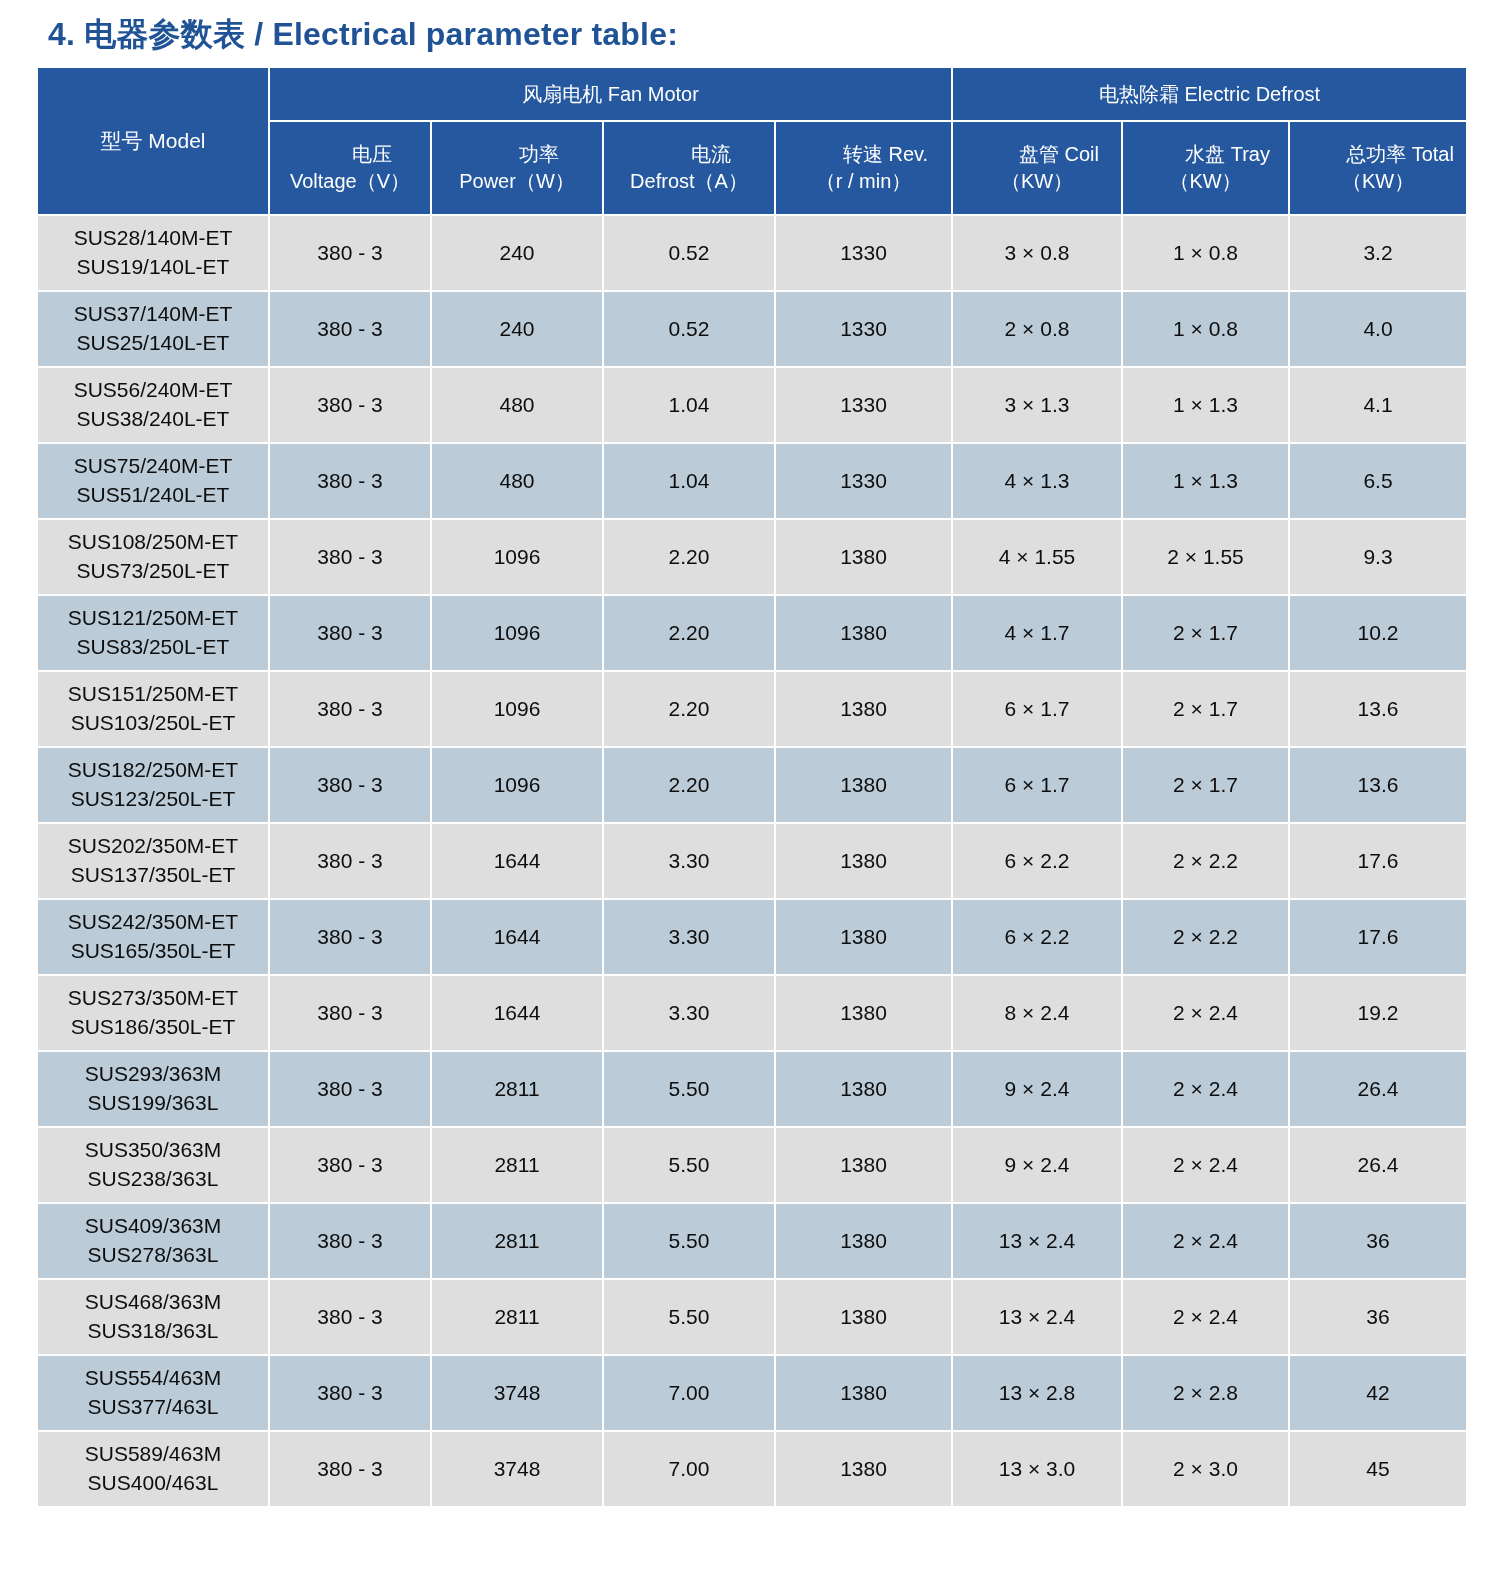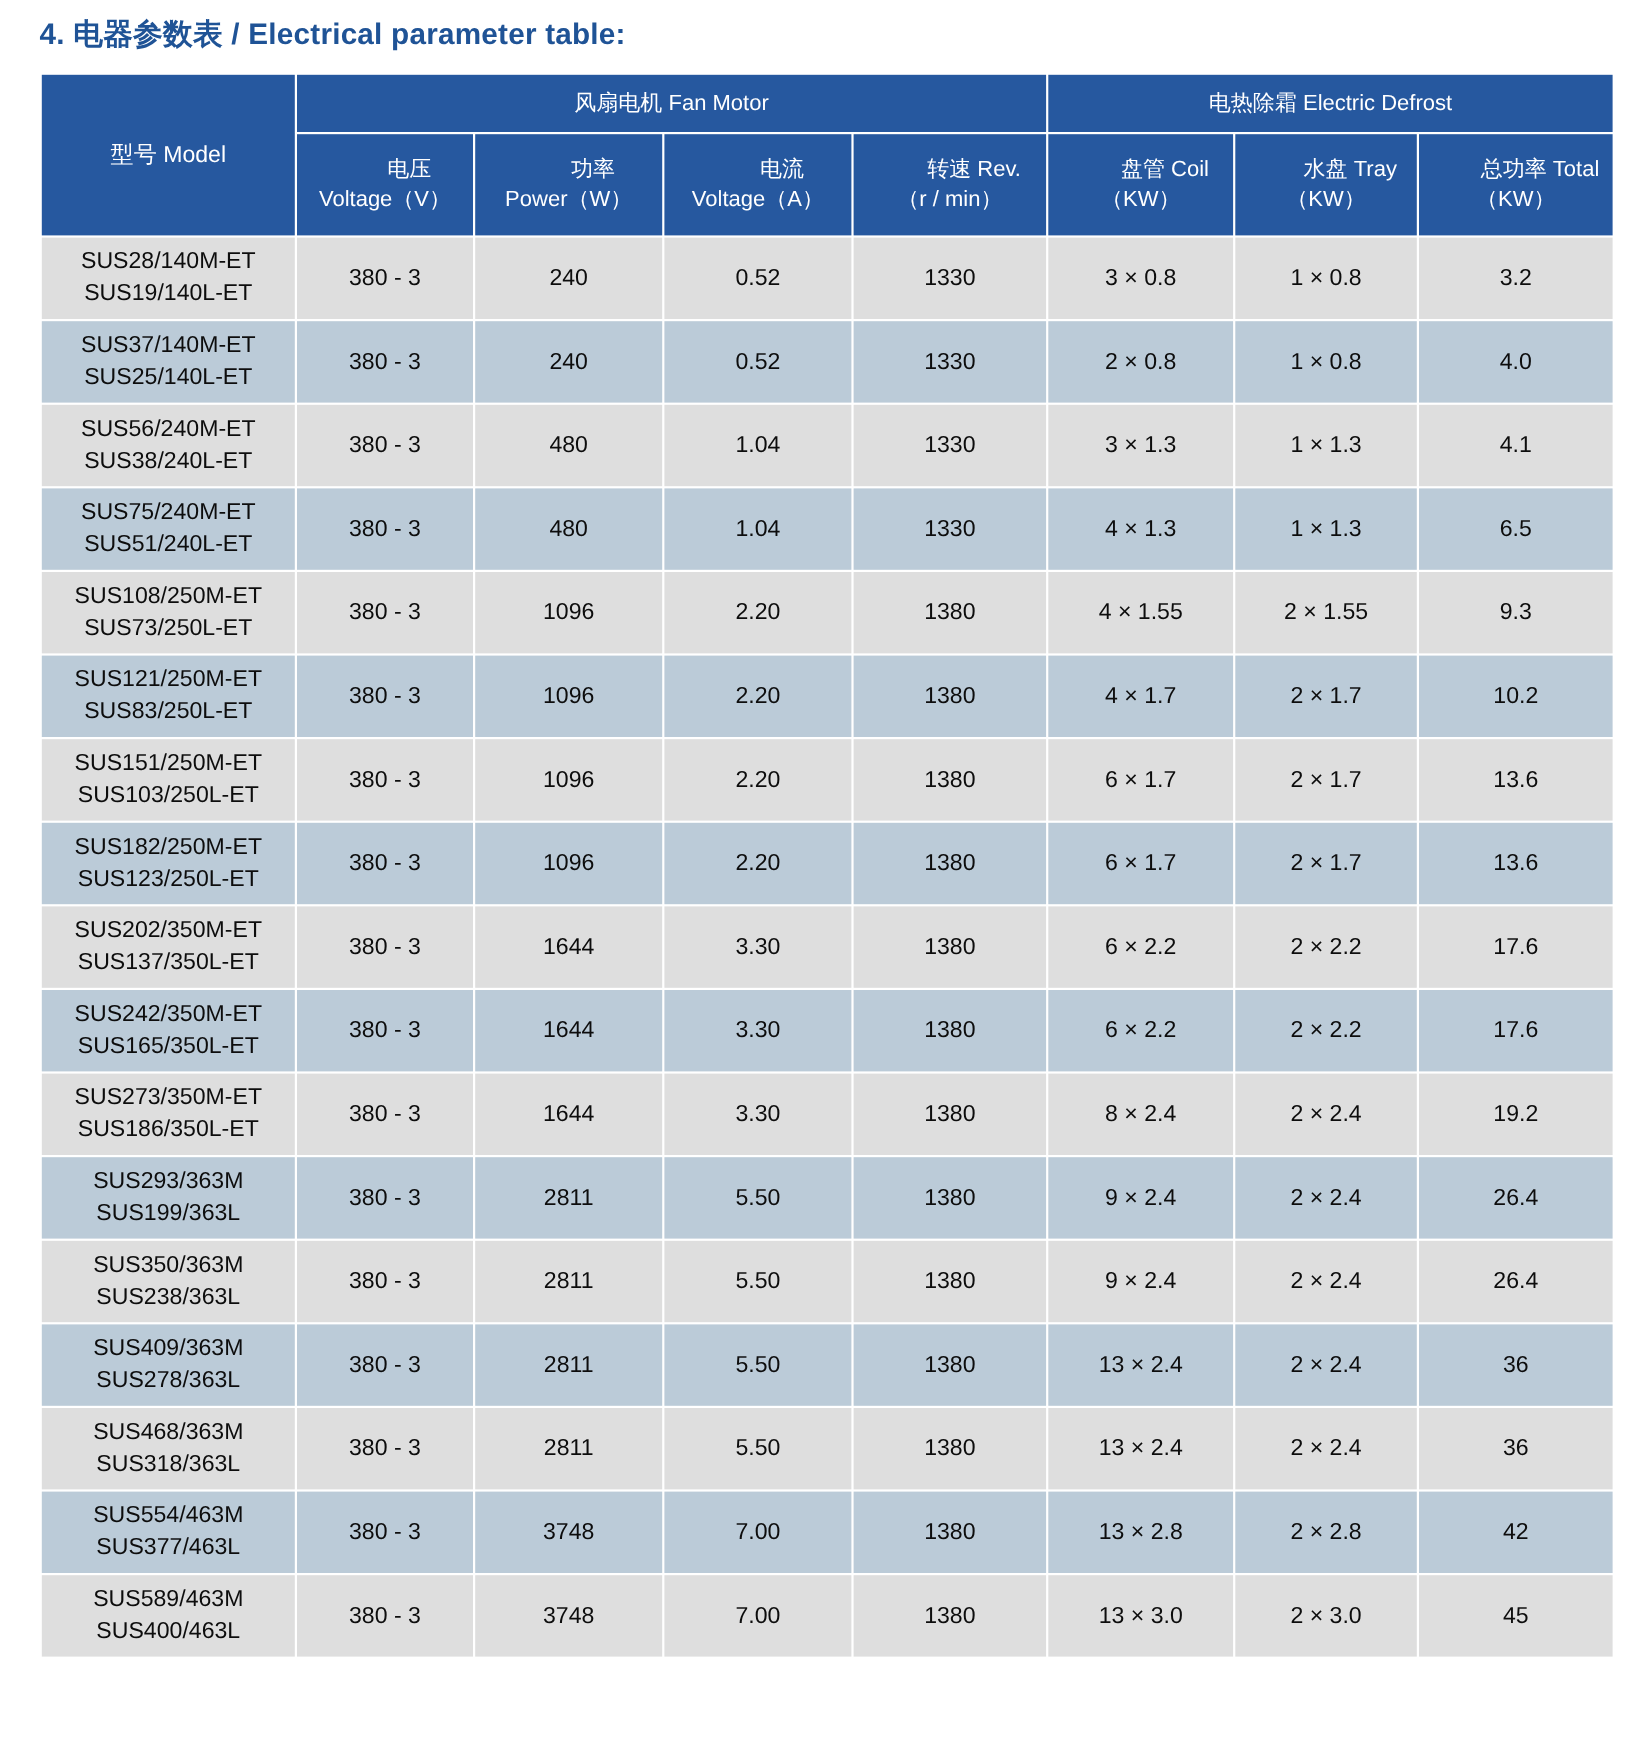--- a/index.html
+++ b/index.html
@@ -14,23 +14,23 @@
     -webkit-font-smoothing: antialiased;
   }
   .page {
     position: relative;
     width: 1486px;
     height: 1596px;
     box-sizing: border-box;
   }
   .section-title {
     position: absolute;
-    left: 36px;
+    left: 48px;
     top: 13px;
-    font-size: 27px;
+    font-size: 32px;
     font-weight: bold;
     color: #1f5396;
     letter-spacing: 0.2px;
     white-space: nowrap;
   }
   table.spec {
     position: absolute;
     left: 36px;
     top: 66px;
     width: 1414px;
@@ -116,21 +116,21 @@
         <th class="sub">
           <span class="hdr-l1">电压</span>
           <span class="hdr-l2">Voltage（V）</span>
         </th>
         <th class="sub">
           <span class="hdr-l1">功率</span>
           <span class="hdr-l2">Power（W）</span>
         </th>
         <th class="sub">
           <span class="hdr-l1">电流</span>
-          <span class="hdr-l2">Voltage（A）</span>
+          <span class="hdr-l2">Defrost（A）</span>
         </th>
         <th class="sub">
           <span class="hdr-l1">转速 Rev.</span>
           <span class="hdr-l2">（r / min）</span>
         </th>
         <th class="sub">
           <span class="hdr-l1">盘管 Coil</span>
           <span class="hdr-l2">（KW）</span>
         </th>
         <th class="sub">

